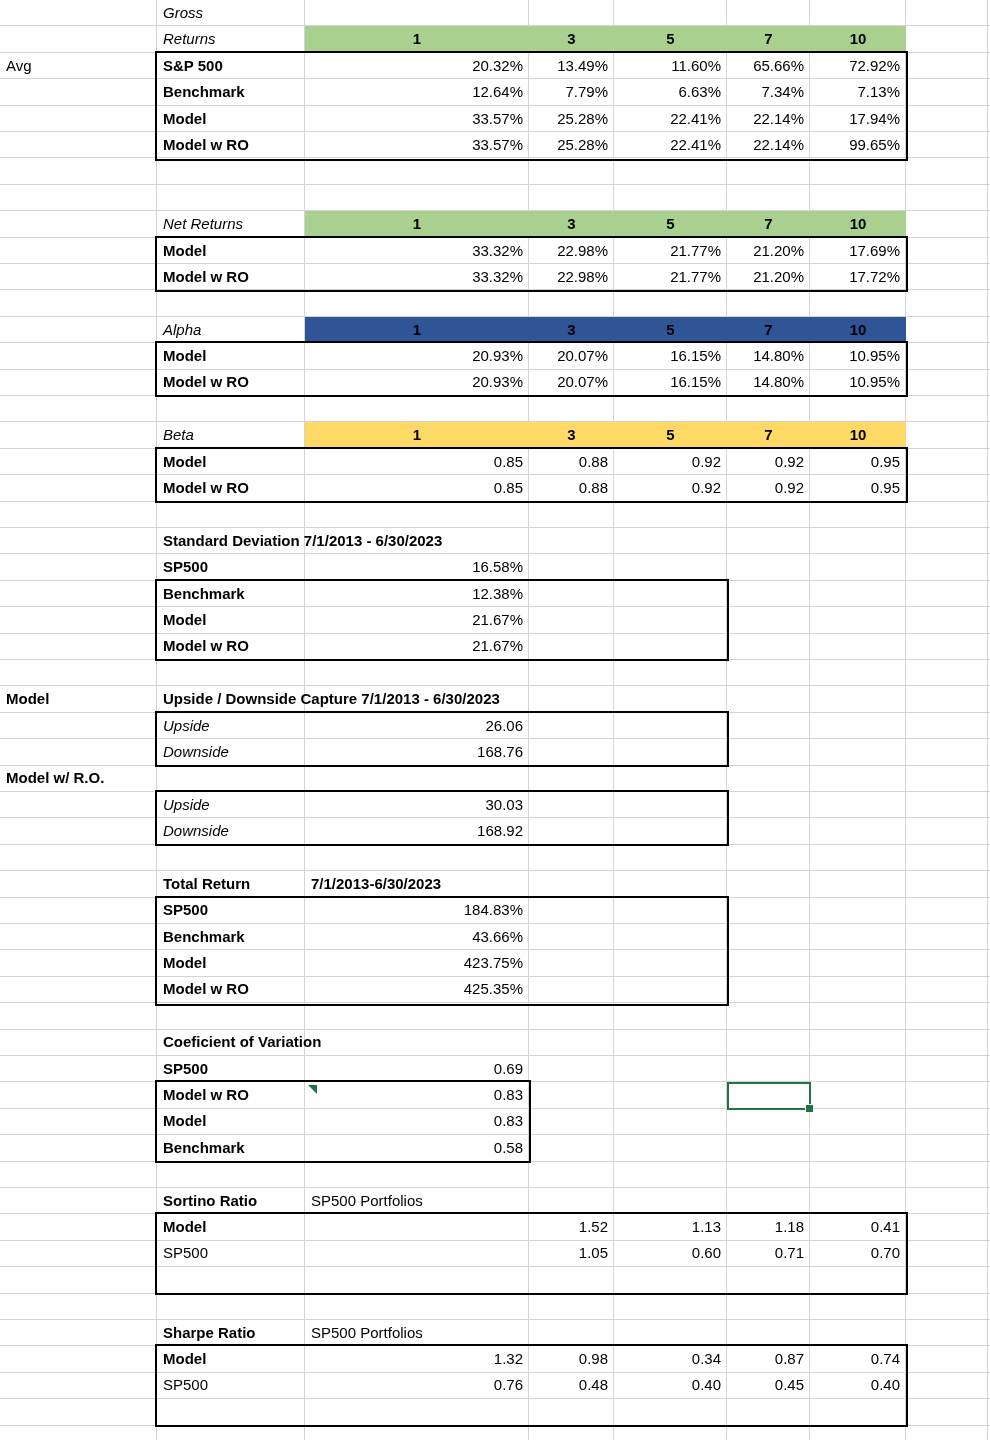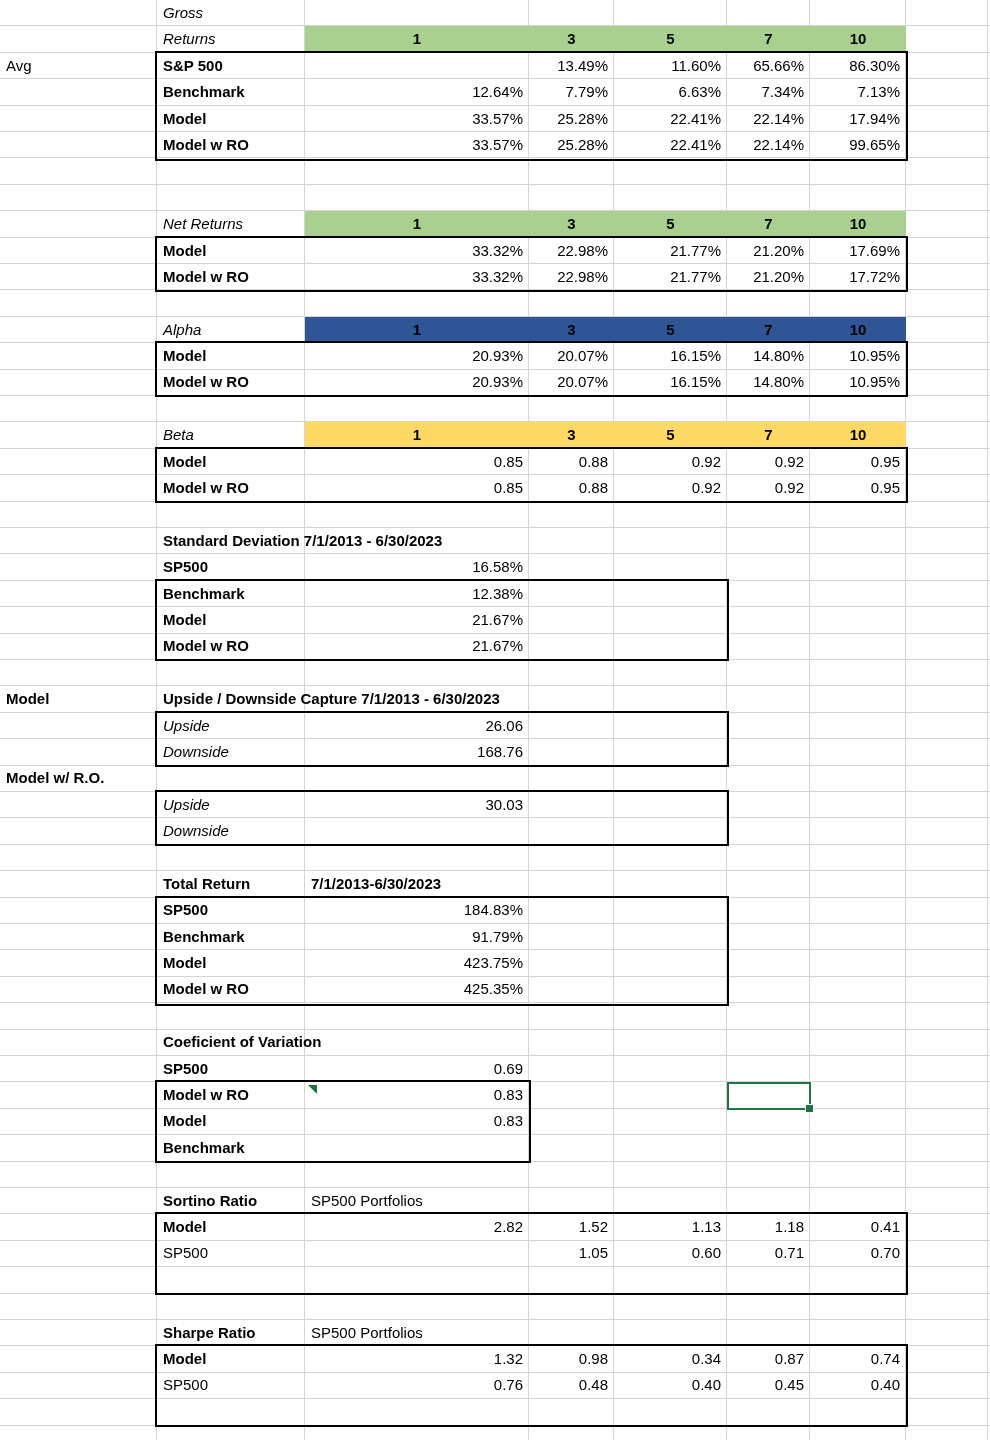--- a/index.html
+++ b/index.html
@@ -51,24 +51,25 @@
   <div class="c i" style="grid-area:1/2">Gross</div>
   <div class="c i" style="grid-area:2/2">Returns</div>
   <div class="c b ctr green" style="grid-area:2/3">1</div>
   <div class="c b ctr green" style="grid-area:2/4">3</div>
   <div class="c b ctr green" style="grid-area:2/5">5</div>
   <div class="c b ctr green" style="grid-area:2/6">7</div>
   <div class="c b ctr green" style="grid-area:2/7">10</div>
 
   <div class="c" style="grid-area:3/1">Avg</div>
   <div class="c b" style="grid-area:3/2">S&amp;P 500</div>
+  <div class="c r" style="grid-area:3/3">20.32%</div>
   <div class="c r" style="grid-area:3/4">13.49%</div>
   <div class="c r" style="grid-area:3/5">11.60%</div>
   <div class="c r" style="grid-area:3/6">65.66%</div>
-  <div class="c r" style="grid-area:3/7">86.30%</div>
+  <div class="c r" style="grid-area:3/7">72.92%</div>
 
   <div class="c b" style="grid-area:4/2">Benchmark</div>
   <div class="c r" style="grid-area:4/3">12.64%</div>
   <div class="c r" style="grid-area:4/4">7.79%</div>
   <div class="c r" style="grid-area:4/5">6.63%</div>
   <div class="c r" style="grid-area:4/6">7.34%</div>
   <div class="c r" style="grid-area:4/7">7.13%</div>
 
   <div class="c b" style="grid-area:5/2">Model</div>
   <div class="c r" style="grid-area:5/3">33.57%</div>
@@ -160,45 +161,46 @@
   <div class="c b" style="grid-area:27/1">Model</div>
   <div class="c b" style="grid-area:27/2">Upside / Downside Capture 7/1/2013 - 6/30/2023</div>
   <div class="c i" style="grid-area:28/2">Upside</div>
   <div class="c r" style="grid-area:28/3">26.06</div>
   <div class="c i" style="grid-area:29/2">Downside</div>
   <div class="c r" style="grid-area:29/3">168.76</div>
   <div class="c b" style="grid-area:30/1">Model w/ R.O.</div>
   <div class="c i" style="grid-area:31/2">Upside</div>
   <div class="c r" style="grid-area:31/3">30.03</div>
   <div class="c i" style="grid-area:32/2">Downside</div>
+  <div class="c r" style="grid-area:32/3">168.92</div>
 
   <div class="c b" style="grid-area:34/2">Total Return</div>
   <div class="c b" style="grid-area:34/3">7/1/2013-6/30/2023</div>
   <div class="c b" style="grid-area:35/2">SP500</div>
   <div class="c r" style="grid-area:35/3">184.83%</div>
   <div class="c b" style="grid-area:36/2">Benchmark</div>
-  <div class="c r" style="grid-area:36/3">91.79%</div>
+  <div class="c r" style="grid-area:36/3">43.66%</div>
   <div class="c b" style="grid-area:37/2">Model</div>
   <div class="c r" style="grid-area:37/3">423.75%</div>
   <div class="c b" style="grid-area:38/2">Model w RO</div>
   <div class="c r" style="grid-area:38/3">425.35%</div>
 
   <div class="c b" style="grid-area:40/2">Coeficient of Variation</div>
   <div class="c b" style="grid-area:41/2">SP500</div>
   <div class="c r" style="grid-area:41/3">0.69</div>
   <div class="c b" style="grid-area:42/2">Model w RO</div>
   <div class="c r" style="grid-area:42/3">0.83</div>
   <div class="c b" style="grid-area:43/2">Model</div>
   <div class="c r" style="grid-area:43/3">0.83</div>
   <div class="c b" style="grid-area:44/2">Benchmark</div>
+  <div class="c r" style="grid-area:44/3">0.58</div>
 
   <div class="c b" style="grid-area:46/2">Sortino Ratio</div>
   <div class="c" style="grid-area:46/3">SP500 Portfolios</div>
   <div class="c b" style="grid-area:47/2">Model</div>
-  <div class="c r" style="grid-area:47/3">2.82</div>
   <div class="c r" style="grid-area:47/4">1.52</div>
   <div class="c r" style="grid-area:47/5">1.13</div>
   <div class="c r" style="grid-area:47/6">1.18</div>
   <div class="c r" style="grid-area:47/7">0.41</div>
   <div class="c" style="grid-area:48/2">SP500</div>
   <div class="c r" style="grid-area:48/4">1.05</div>
   <div class="c r" style="grid-area:48/5">0.60</div>
   <div class="c r" style="grid-area:48/6">0.71</div>
   <div class="c r" style="grid-area:48/7">0.70</div>
 

